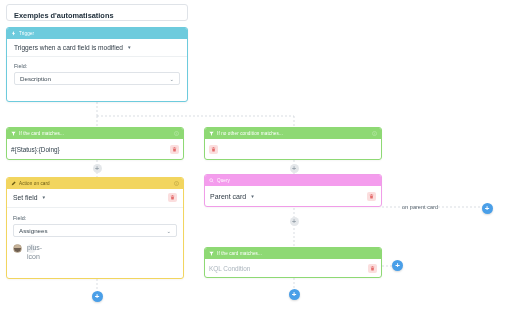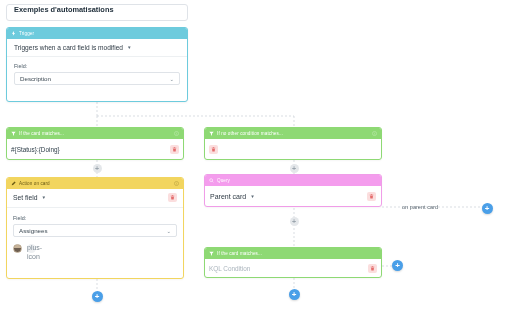--- a/index.html
+++ b/index.html
@@ -62,21 +62,21 @@
   .title-box {
     position: absolute;
     left: 6px;
     top: 4px;
     width: 182px;
     height: 17px;
     border: 1px solid #dfe3e8;
     border-radius: 3px;
     background: #fff;
     display: flex;
-    align-items: flex-start;
+    align-items: flex-end;
     padding: 0 7px;
     box-sizing: border-box;
     font-size: 7.4px;
     font-weight: 600;
     color: #22313d;
   }
 
   
   .trigger-card {
     left: 6px;

